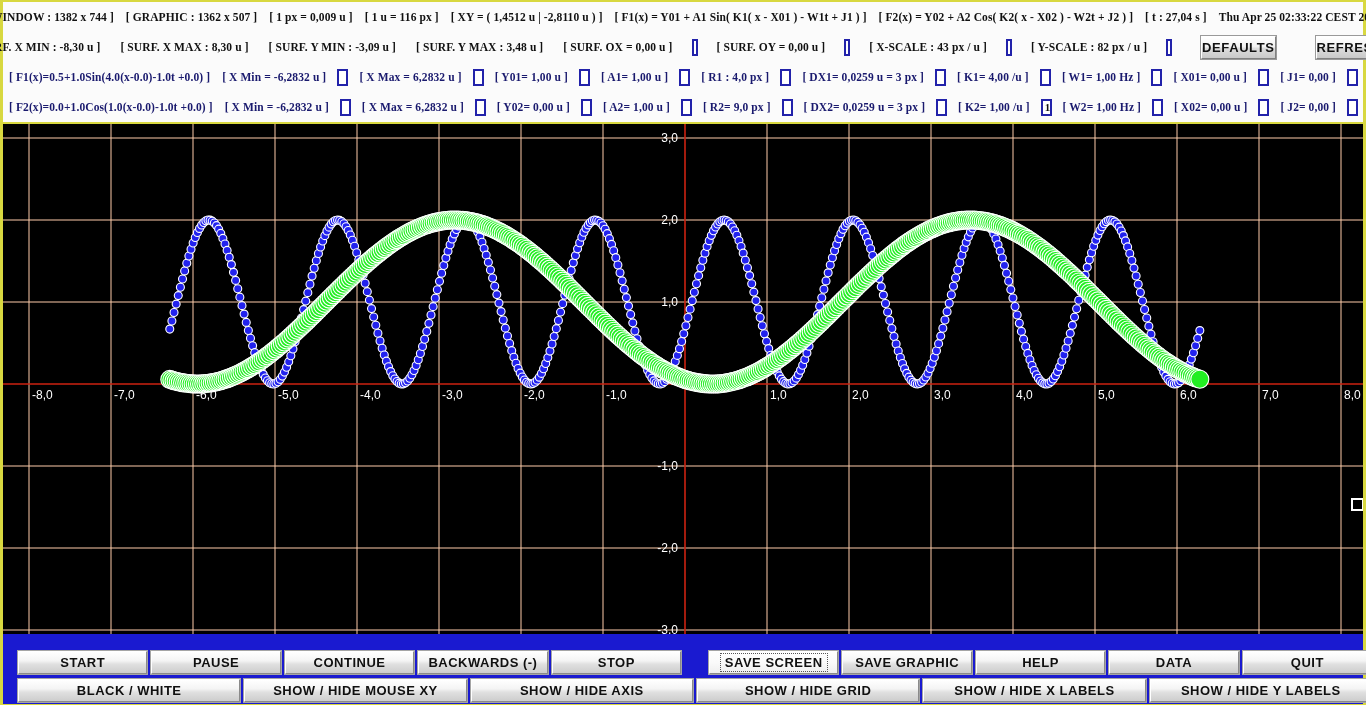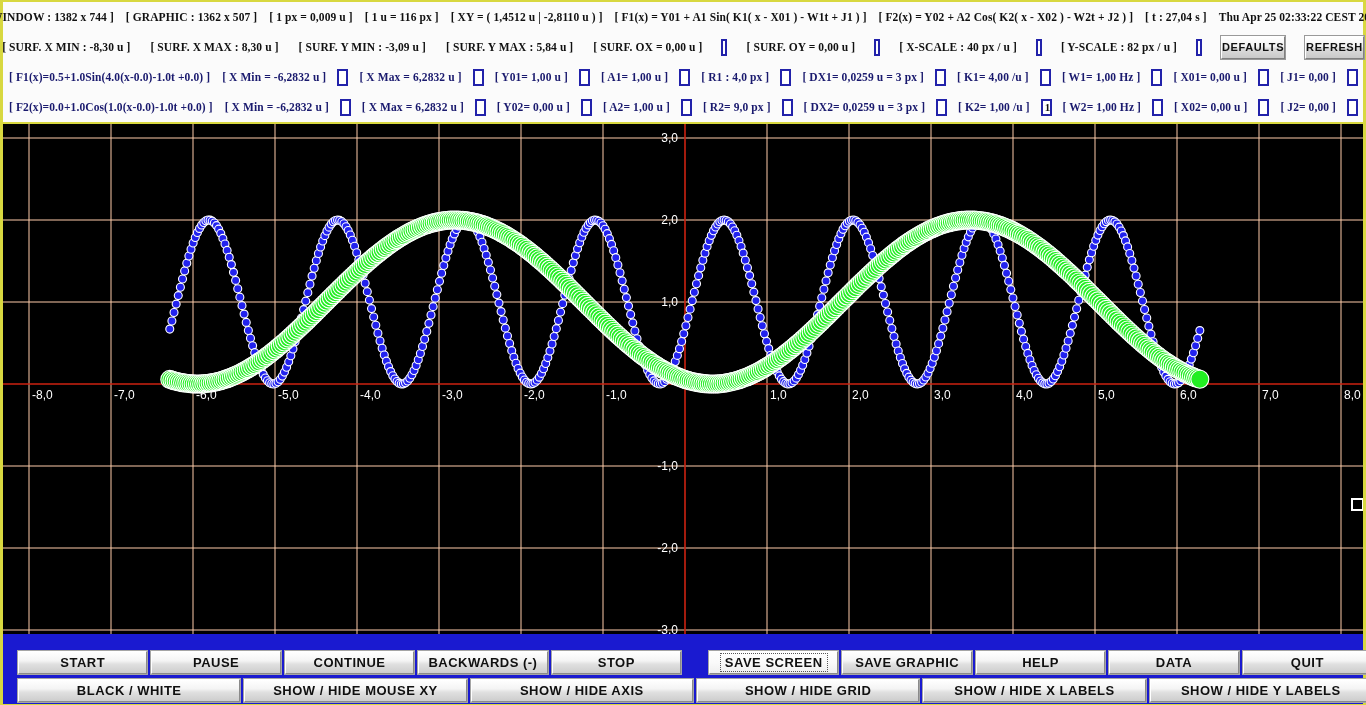--- a/index.html
+++ b/index.html
@@ -50,32 +50,32 @@
     font-family:"Liberation Serif", serif;
     font-size:11px;font-weight:bold;color:#111;
     line-height:13px;text-align:left;
     padding-left:2px;
     overflow:hidden;
   }
 
   .btn3d{
     display:inline-block;
     font-family:"Liberation Sans", sans-serif;
-    font-weight:bold;font-size:11px;color:#111111;
+    font-weight:bold;font-size:13px;color:#111111;
     background:linear-gradient(to bottom,#ffffff 0%,#f2f2f2 45%,#dcdcdc 55%,#c9c9c9 100%);
     border-top:1px solid #ffffff;
     border-left:1px solid #ffffff;
     border-right:1px solid #808080;
     border-bottom:1px solid #808080;
     box-shadow:0 0 0 1px #9a9a9a;
     text-align:center;
     line-height:21px;
     height:23px;
     box-sizing:border-box;
-    margin:0 6px;
+    margin:0 16px;
     letter-spacing:0.6px;
   }
   #defaults-button{width:96px;}
   #refresh-button{width:96px;}
 
   
   .graphic{
     position:absolute;left:0;top:122px;width:1360px;height:510px;
     background:#000000;
     overflow:hidden;
@@ -148,26 +148,26 @@
       <span class="tag dark">[ F1(x) = Y01 + A1 Sin(  K1( x - X01 ) - W1t + J1  ) ]</span>
       <span class="tag dark">[ F2(x) = Y02 + A2 Cos(  K2( x - X02 ) - W2t + J2  ) ]</span>
       <span class="tag dark">[ t : 27,04 s ]</span>
       <span class="tag dark">Thu Apr 25 02:33:22 CEST 2019</span>
     </div>
 
     <div class="prow r2">
       <span class="tag dark">[ SURF. X MIN : -8,30 u ]</span>
       <span class="tag dark">[ SURF. X MAX : 8,30 u ]</span>
       <span class="tag dark">[ SURF. Y MIN : -3,09 u ]</span>
-      <span class="tag dark">[ SURF. Y MAX : 5,84 u ]</span>
+      <span class="tag dark">[ SURF. Y MAX : 3,48 u ]</span>
       <span class="tag dark">[ SURF. OX =  0,00 u ]</span>
       <span class="tbox"></span>
       <span class="tag dark">[ SURF. OY =  0,00 u ]</span>
       <span class="tbox"></span>
-      <span class="tag dark">[ X-SCALE : 40 px / u ]</span>
+      <span class="tag dark">[ X-SCALE : 43 px / u ]</span>
       <span class="tbox"></span>
       <span class="tag dark">[ Y-SCALE : 82 px / u ]</span>
       <span class="tbox"></span>
       <span class="btn3d" id="defaults-button">DEFAULTS</span>
       <span class="btn3d" id="refresh-button">REFRESH</span>
     </div>
 
     <div class="prow r3">
       <span class="tag">[ F1(x)=0.5+1.0Sin(4.0(x-0.0)-1.0t +0.0) ]</span>
       <span class="tag">[ X Min = -6,2832 u ]</span>

